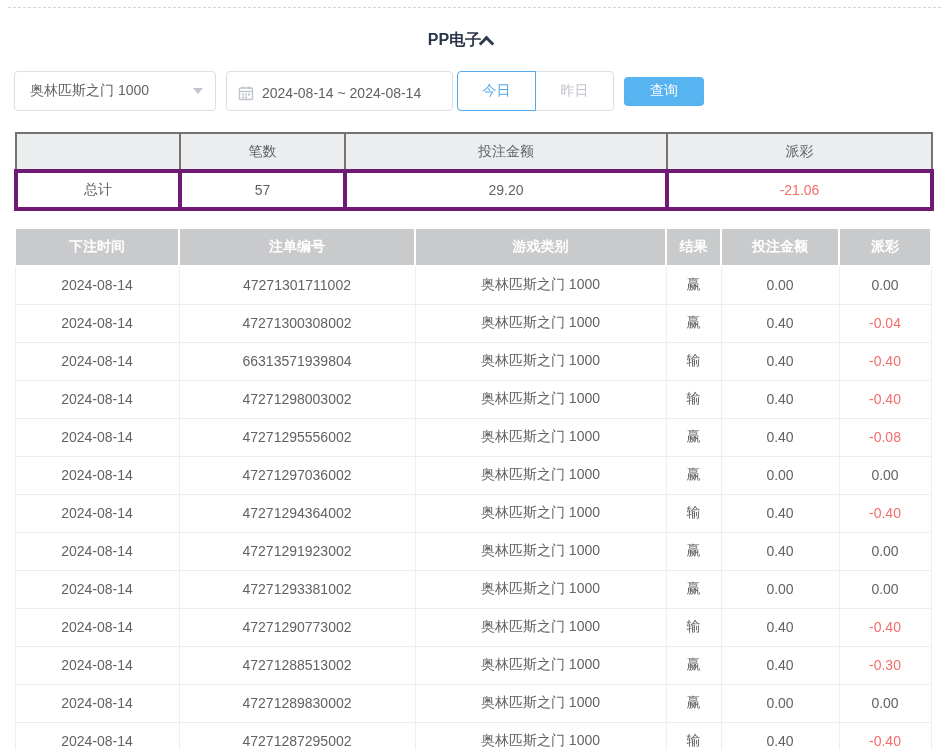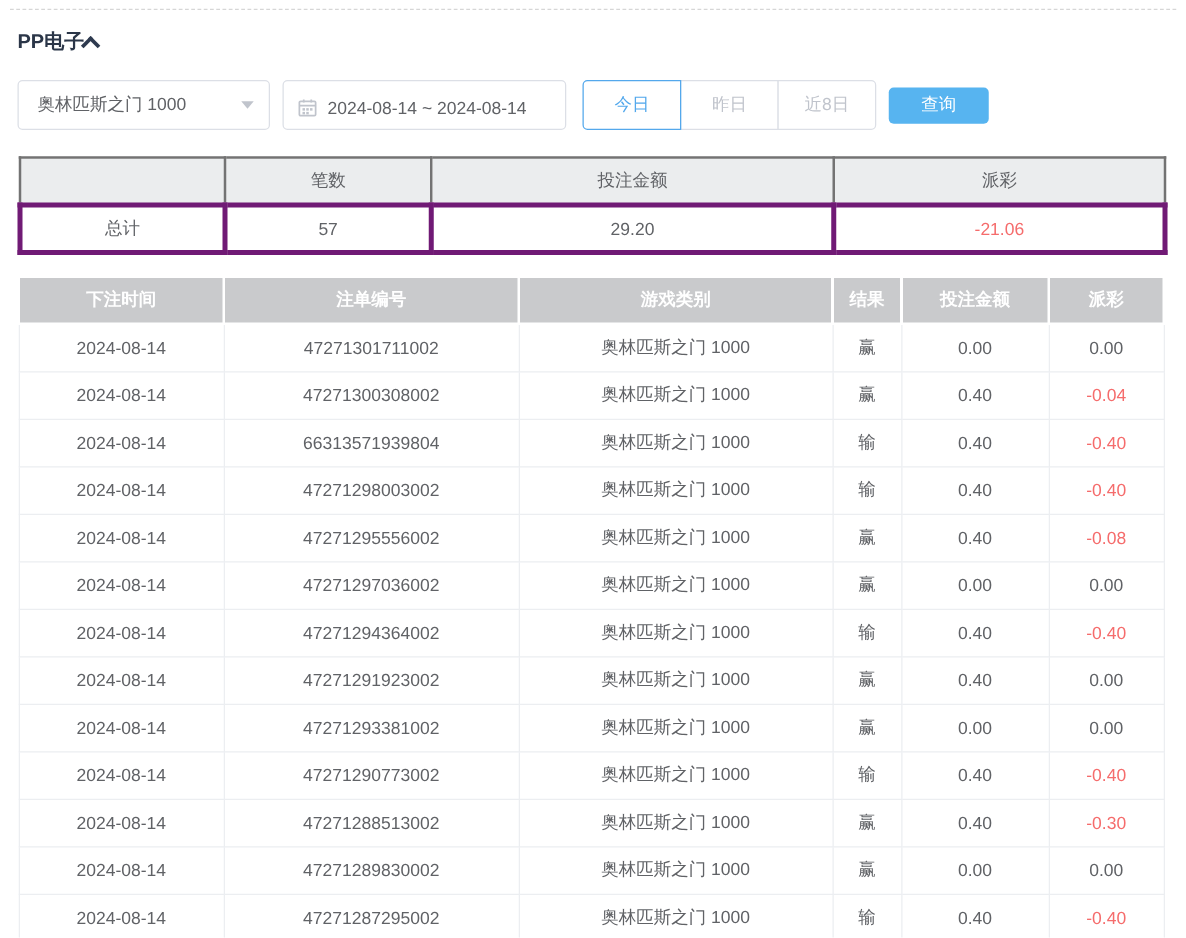--- a/index.html
+++ b/index.html
@@ -4,40 +4,40 @@
 <style>
   * { box-sizing: border-box; margin: 0; padding: 0; }
   html, body { width: 949px; height: 750px; overflow: hidden; background: #fff; }
   body { font-family: "Liberation Sans", "DejaVu Sans", sans-serif; color: #606266; position: relative; }
 
   .dashed-top { position: absolute; top: 7px; left: 8px; right: 8px; border-top: 1px dashed #d6d6d6; }
 
   .page { padding: 0 19px 0 14px; }
 
   
-  .panel-header { padding-top: 23px; display: flex; align-items: center; justify-content: flex-start; }
+  .panel-header { padding-top: 30px; display: flex; align-items: center; justify-content: center; }
   .panel-title { font-size: 16px; font-weight: bold; color: #2b3648; }
   .chevron-up { width: 11px; height: 11px; border-top: 3px solid #2e3a4f; border-left: 3px solid #2e3a4f;
                 transform: rotate(45deg); margin-right: 24px; margin-top: 6px; cursor: pointer; }
 
   
   .controls { margin-top: 20px; display: flex; align-items: center; }
   .select-box { width: 202px; height: 40px; border: 1px solid #dcdfe6; border-radius: 4px;
                 display: flex; align-items: center; padding: 0 12px 0 15px; font-size: 14px; color: #606266;
                 background: #fff; cursor: pointer; }
   .select-box .label { flex: 1; }
   .caret-down { width: 0; height: 0; border-left: 5px solid transparent; border-right: 5px solid transparent;
                 border-top: 6px solid #c0c4cc; }
   .date-box { width: 227px; height: 40px; border: 1px solid #dcdfe6; border-radius: 4px; margin-left: 10px;
               display: flex; align-items: center; padding: 4px 10px 0 11px; font-size: 14px; color: #606266;
               background: #fff; cursor: pointer; }
   .cal-icon { margin-right: 8px; display: inline-flex; }
   .date-text { white-space: nowrap; }
 
-  .btn-group { display: flex; margin-left: 13px; justify-content: space-between; }
+  .btn-group { display: flex; margin-left: 4px; justify-content: space-between; }
   .qbtn { height: 40px; width: 79px; background: #fff; border: 1px solid #dcdfe6; font-size: 14px;
           color: #c0c4cc; cursor: pointer; margin-left: -1px; position: relative;
           font-family: inherit; }
   .qbtn:first-child { margin-left: 0; border-radius: 4px 0 0 4px; }
   .qbtn:last-child { border-radius: 0 4px 4px 0; }
   .qbtn.active { border-color: #53a8ec; color: #53a8ec; z-index: 2; border-radius: 4px 0 0 4px; }
 
   .query-btn { height: 29px; width: 80px; margin-left: 10px; background: #57b4f0; border: none;
                border-radius: 4px; color: #fff; font-size: 14px; cursor: pointer; font-family: inherit; }
 
@@ -85,21 +85,20 @@
           <rect x="4" y="11.5" width="2" height="2" fill="#c0c4cc"></rect>
           <rect x="7" y="11.5" width="2" height="2" fill="#c0c4cc"></rect>
         </svg>
       </span>
       <span class="date-text">2024-08-14 ~ 2024-08-14</span>
     </div>
 
     <div class="btn-group">
       <button class="qbtn active">今日</button>
       <button class="qbtn">昨日</button>
-      <button class="qbtn">近8日</button>
     </div>
 
     <button class="query-btn">查询</button>
   </div>
 
   <table class="summary-table">
     <colgroup>
         <col style="width:164px">
         <col style="width:165px">
         <col style="width:322px">

